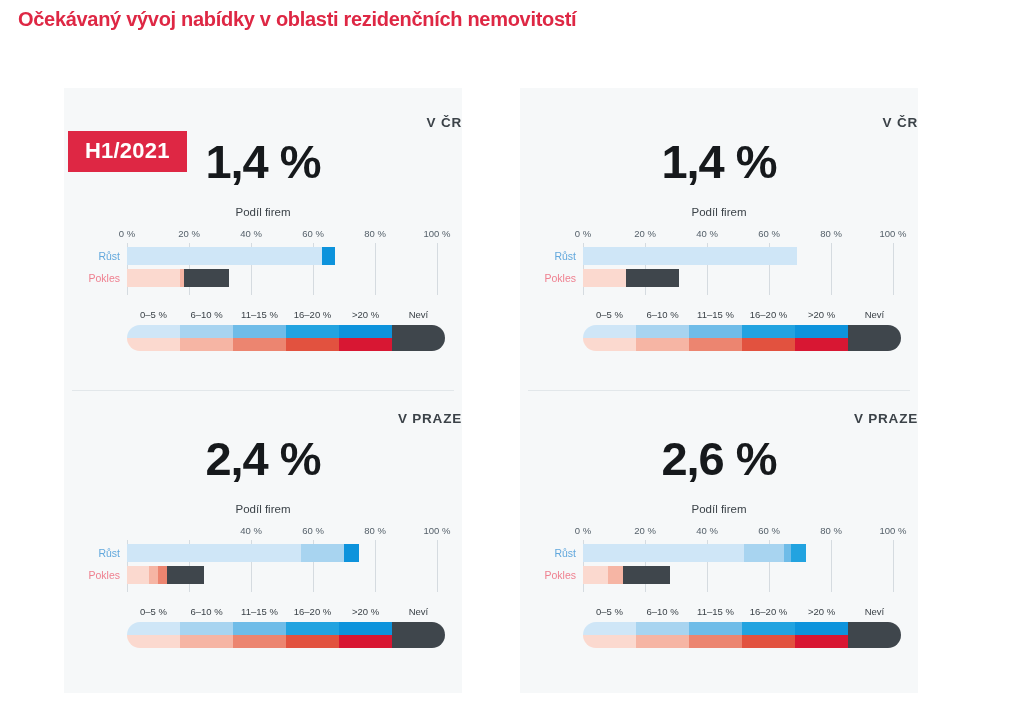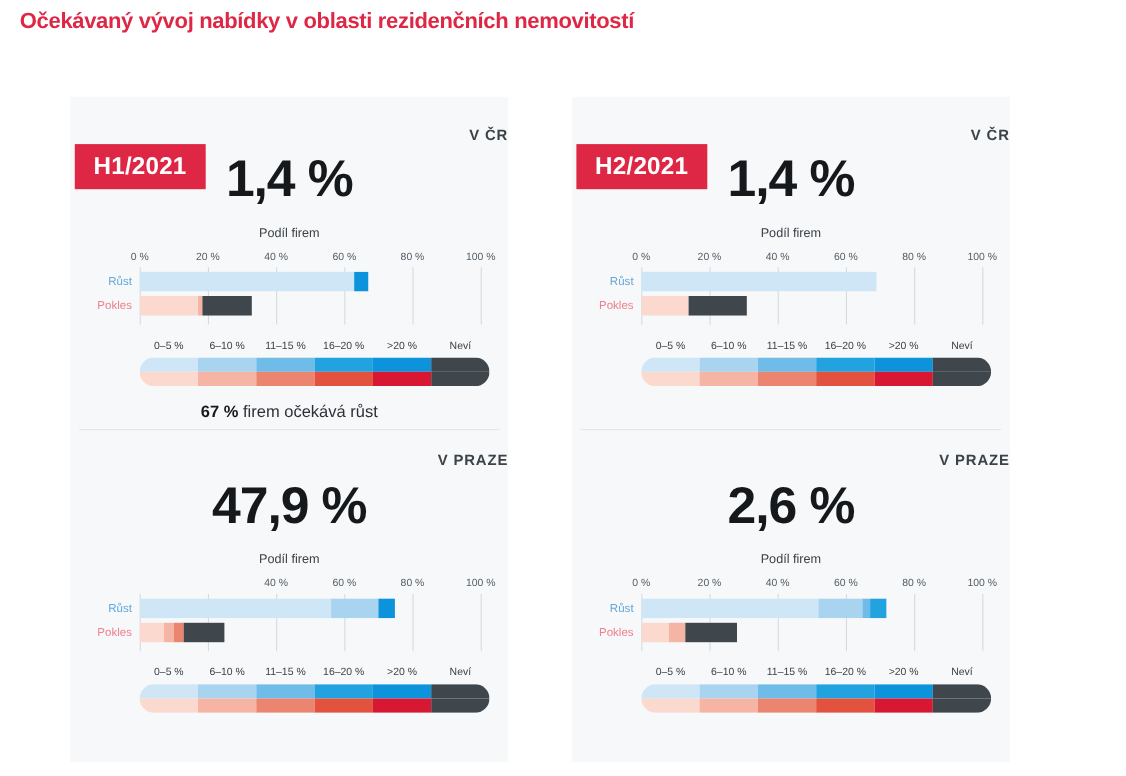--- a/index.html
+++ b/index.html
@@ -155,25 +155,24 @@
             <div class="legcell">
               <div class="up" style="background: rgb(13, 147, 220);"></div>
               <div class="dn" style="background: rgb(216, 23, 51);"></div>
             </div>
             <div class="legcell nevi">
               <div class="up"></div>
               <div class="dn"></div>
             </div>
           </div>
         </div>
-        <div class="summary" style="top: 278px;"><b>67 %</b> firem očekává růst</div>
       </div>
       <div class="half bottom">
         <div class="region" style="top: 20px;">V PRAZE</div>
-        <div class="bigval" style="top: 40px;">47,9 %</div>
+        <div class="bigval" style="top: 40px;">2,4 %</div>
         <div class="podil" style="top: 112px;">Podíl firem</div>
         <div class="tick" style="left: 63px; top: 149px; height: 52px;"></div>
         <div class="tick" style="left: 125px; top: 149px; height: 52px;"></div>
         <div class="axislbl" style="left: 187px; top: 134px;">40 %</div>
         <div class="tick" style="left: 187px; top: 149px; height: 52px;"></div>
         <div class="axislbl" style="left: 249px; top: 134px;">60 %</div>
         <div class="tick" style="left: 249px; top: 149px; height: 52px;"></div>
         <div class="axislbl" style="left: 311px; top: 134px;">80 %</div>
         <div class="tick" style="left: 311px; top: 149px; height: 52px;"></div>
         <div class="axislbl" style="left: 373px; top: 134px;">100 %</div>
@@ -223,21 +222,20 @@
               <div class="up"></div>
               <div class="dn"></div>
             </div>
           </div>
         </div>
       </div>
     </div>
     <div class="panel right">
       <div class="divider"></div>
       <div class="half top">
-        <div class="badge">H2/2021</div>
         <div class="region" style="top: 27px;">V ČR</div>
         <div class="bigval" style="top: 46px;">1,4 %</div>
         <div class="podil" style="top: 118px;">Podíl firem</div>
         <div class="axislbl" style="left: 63px; top: 140px;">0 %</div>
         <div class="tick" style="left: 63px; top: 155px; height: 52px;"></div>
         <div class="axislbl" style="left: 125px; top: 140px;">20 %</div>
         <div class="tick" style="left: 125px; top: 155px; height: 52px;"></div>
         <div class="axislbl" style="left: 187px; top: 140px;">40 %</div>
         <div class="tick" style="left: 187px; top: 155px; height: 52px;"></div>
         <div class="axislbl" style="left: 249px; top: 140px;">60 %</div>

